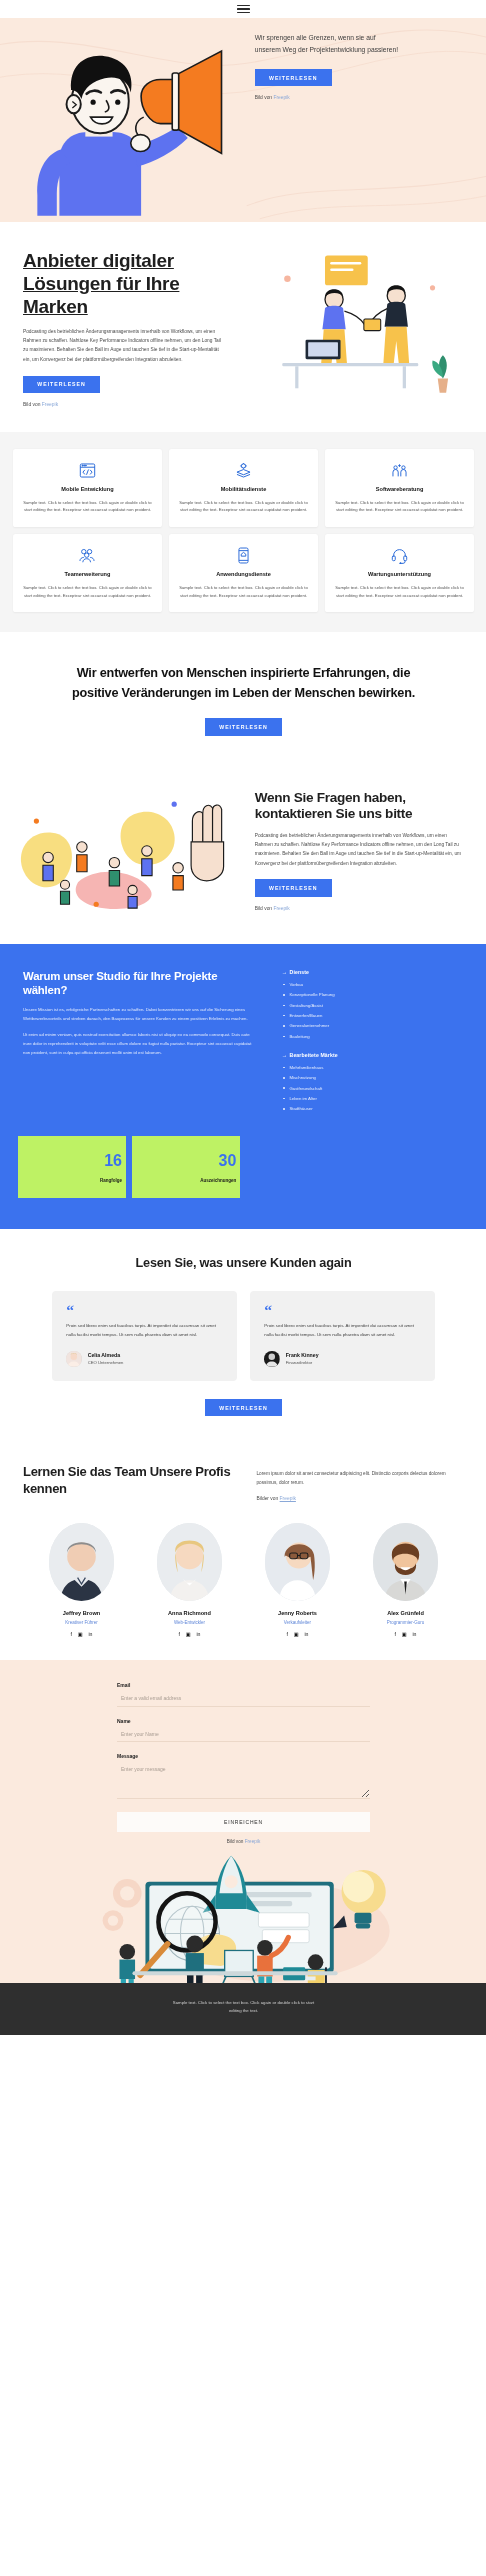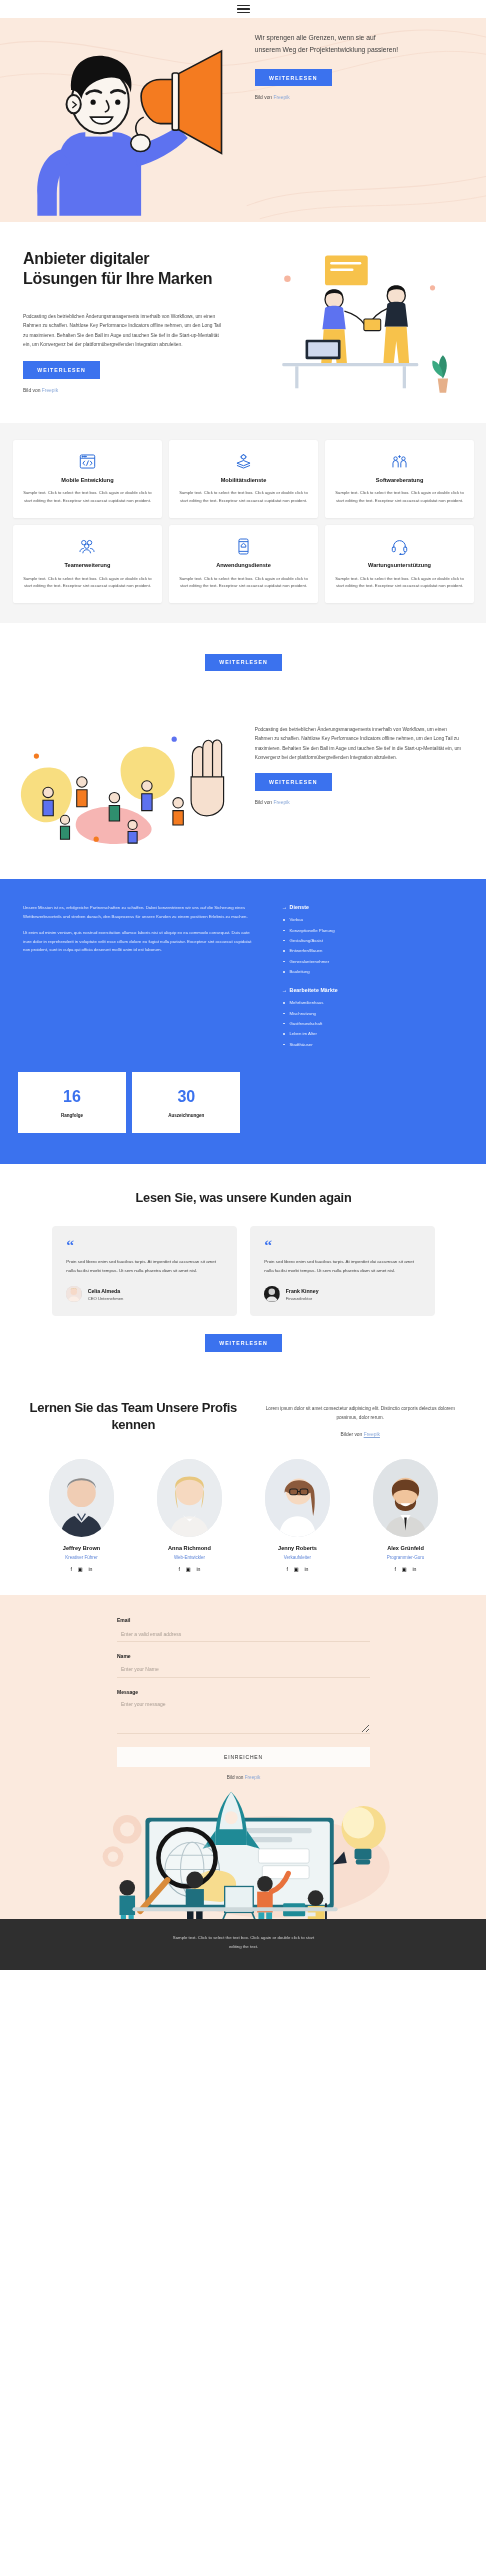--- a/index.html
+++ b/index.html
@@ -86,25 +86,26 @@
 
   
   .sec2 {
     display: flex;
     padding: 27px 0 25px 0;
     background: #fff;
   }
   .sec2-left { width: 243px; padding: 0 19.5px 0 23px; }
   .sec2-right { width: 243px; position: relative; }
   .sec2 h2 {
-    font-size: 16px;
+    font-size: 19px;
     line-height: 1.22;
     font-weight: 800;
     letter-spacing: -0.3px;
-    margin-bottom: 24px;
+    margin-bottom: 8px;
+    text-decoration: underline;
   }
   .sec2 .body {
     font-size: 4.8px;
     line-height: 1.95;
     color: #4b4b4b;
     margin-bottom: 11.7px;
   }
 
   
   .services {
@@ -224,22 +225,22 @@
 
   
   .stats {
     background: #3b72ee;
     padding: 11.7px 18px 31px 18px;
     display: grid;
     grid-template-columns: repeat(4, 1fr);
     gap: 6.5px;
   }
   .stat {
-    background: #ffffff;
-    text-align: center;
+    background: #bef264;
+    text-align: right;
     padding: 17px 3.9px 15.6px 3.9px;
   }
   .stat .num {
     font-size: 16px;
     font-weight: 800;
     color: #3b72ee;
     line-height: 1;
     margin-bottom: 8.4px;
   }
   .stat .lbl {
@@ -294,21 +295,21 @@
     flex-shrink: 0;
     background: #d7d7d7;
   }
   .person .nm { font-size: 5.2px; font-weight: 800; color: #111; margin-bottom: 1.9px; }
   .person .rl { font-size: 4.2px; color: #555; }
 
   .center-btn { text-align: center; margin-top: 18px; }
 
   
   .team { background:#fff; padding: 26px 0 23.4px 0; }
-  .team-head { display: flex; padding: 0 23px; margin-bottom: 22px; text-align: center; }
+  .team-head { display: flex; padding: 0 23px; margin-bottom: 22px; }
   .team-head-l { width: 50%; }
   .team-head-r { width: 50%; padding-top: 5.2px; padding-left: 13px; }
   .team-head h2 {
     font-size: 13px;
     line-height: 1.3;
     font-weight: 800;
     letter-spacing: -0.3px;
   }
   .team-head p {
     font-size: 4.7px;
@@ -592,20 +593,21 @@
           </svg>
         </div>
         <h3>Wartungsunterstützung</h3>
         <p>Sample text. Click to select the text box. Click again or double click to start editing the text. Excepteur sint occaecat cupidatat non proident.</p>
       </div>
 
     </div>
   </section>
 
   <section class="statement">
+    <h2>Wir entwerfen von Menschen inspirierte Erfahrungen, die positive Veränderungen im Leben der Menschen bewirken.</h2>
     <button class="btn-blue">WEITERLESEN</button>
   </section>
 
   <section class="cta">
     <div class="cta-left">
       <svg width="234" height="140" viewBox="0 0 360 215">
 
         <path d="M40 150 C20 120 40 80 80 84 C110 87 118 120 104 148 C92 172 58 176 40 150 Z" fill="#f7d86a" opacity=".85"></path>
         <path d="M196 62 C220 42 262 52 268 86 C274 118 244 140 214 132 C186 124 176 80 196 62 Z" fill="#f7d86a" opacity=".85"></path>
         <path d="M120 160 C150 134 210 142 230 170 C246 192 200 206 160 200 C128 196 108 180 120 160 Z" fill="#f4a3a0" opacity=".8"></path>
@@ -631,31 +633,33 @@
         <path d="M312 54 C312 42 322 38 327 46 L327 100 L312 100 Z" fill="#f6e0cf" stroke="#1b1b1b" stroke-width="1.8"></path>
         <path d="M327 50 C327 40 338 38 341 48 L341 104 L327 104 Z" fill="#f6e0cf" stroke="#1b1b1b" stroke-width="1.8"></path>
         <path d="M294 98 L344 98 L344 136 C344 150 330 158 318 158 C304 158 294 148 294 134 Z" fill="#f6e0cf" stroke="#1b1b1b" stroke-width="1.8"></path>
 
         <circle cx="56" cy="66" r="4" fill="#f47b20"></circle>
         <circle cx="268" cy="40" r="4" fill="#5d72f0"></circle>
         <circle cx="148" cy="194" r="4" fill="#f47b20"></circle>
       </svg>
     </div>
     <div class="cta-right">
+      <h2>Wenn Sie Fragen haben, kontaktieren Sie uns bitte</h2>
       <p class="body">Podcasting des betrieblichen Änderungsmanagements innerhalb von Workflows, um einen Rahmen zu schaffen. Nahtlose Key Performance Indicators offline nehmen, um den Long Tail zu maximieren. Behalten Sie den Ball im Auge und tauchen Sie tief in die Start-up-Mentalität ein, um Konvergenz bei der plattformübergreifenden Integration abzuleiten.</p>
       <button class="btn-blue">WEITERLESEN</button>
       <div class="credit">
         <span>Bild von </span><a href="#">Freepik</a>
       </div>
     </div>
   </section>
 
   <section class="blue">
     <div class="blue-top">
       <div class="blue-l">
+        <h2>Warum unser Studio für Ihre Projekte wählen?</h2>
         <p>Unsere Mission ist es, erfolgreiche Partnerschaften zu schaffen. Dabei konzentrieren wir uns auf die Sicherung eines Wettbewerbsvorteils und streben danach, den Bauprozess für unsere Kunden zu einem positiven Erlebnis zu machen.</p>
         <p>Ut enim ad minim veniam, quis nostrud exercitation ullamco laboris nisi ut aliquip ex ea commodo consequat. Duis aute irure dolor in reprehenderit in voluptate velit esse cillum dolore eu fugiat nulla pariatur. Excepteur sint occaecat cupidatat non proident, sunt in culpa qui officia deserunt mollit anim id est laborum.</p>
       </div>
       <div class="blue-r">
         <h4>
           <span class="arrow">→</span><span>Dienste</span>
         </h4>
         <ul>
           <li>Vorbau</li>
           <li>Konzeptionelle Planung</li>

